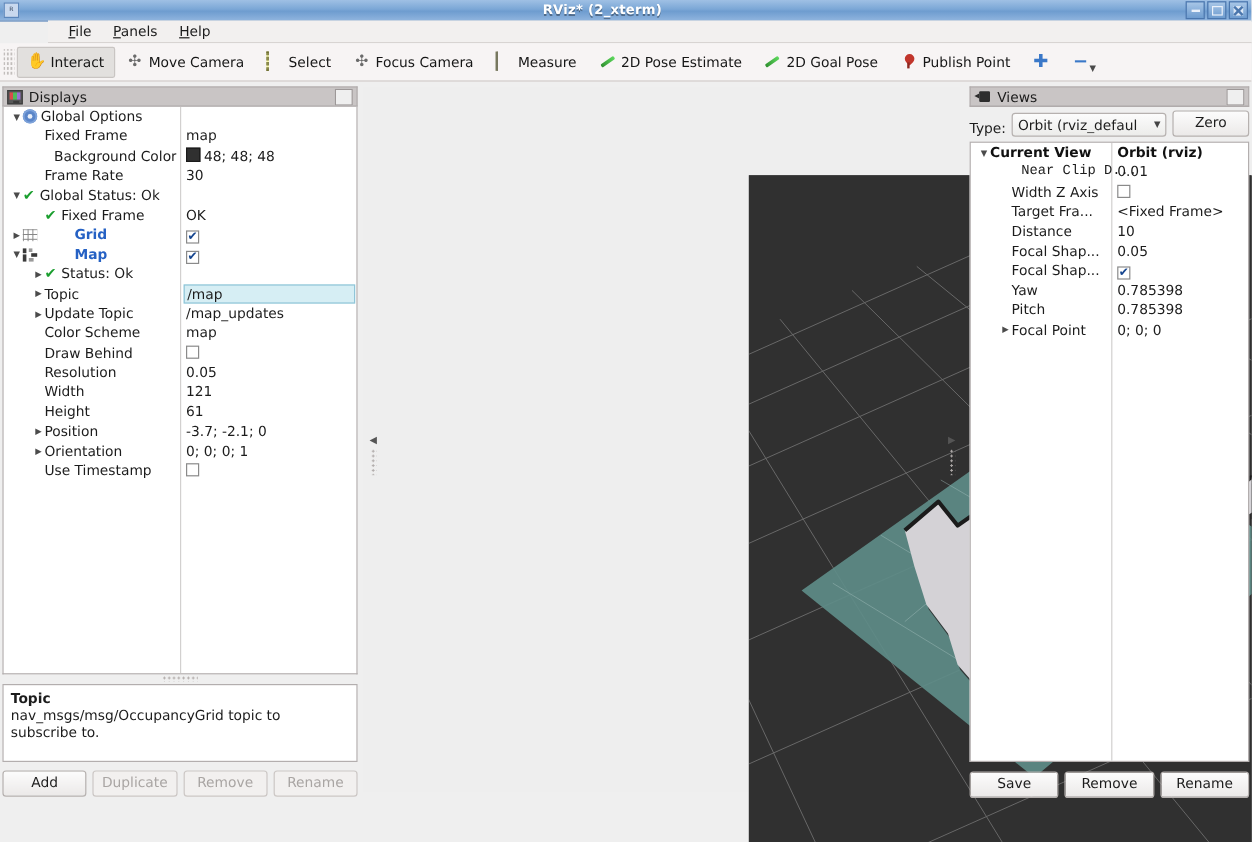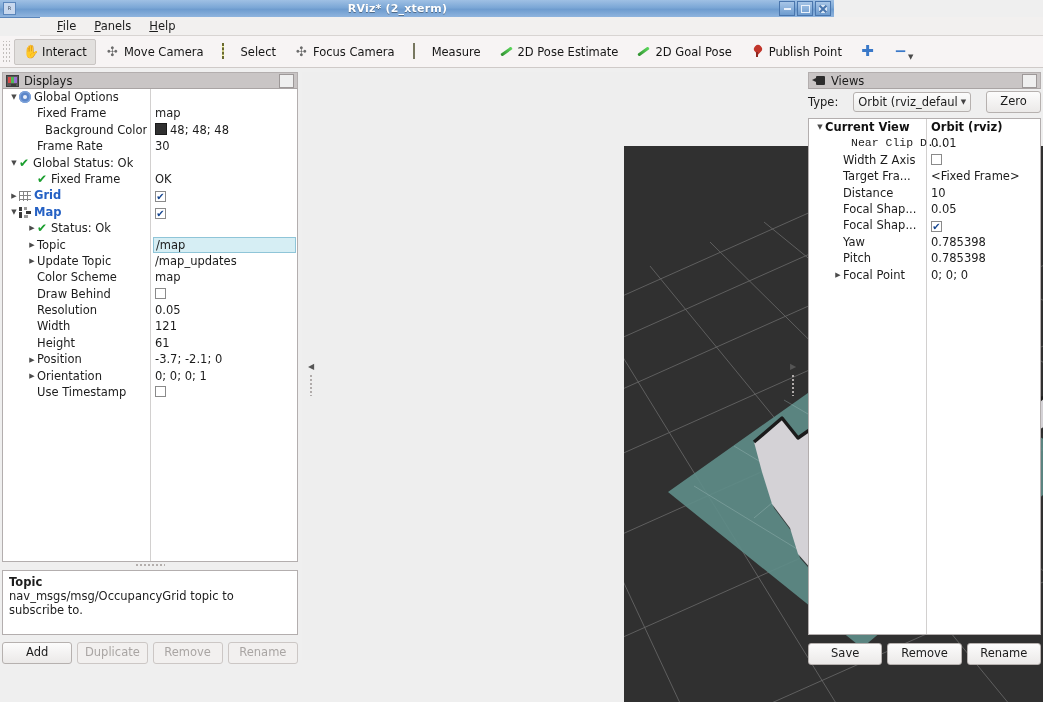--- a/index.html
+++ b/index.html
@@ -6,21 +6,21 @@
   body{
     width:1043px;height:702px;overflow:hidden;
     font-family:"DejaVu Sans","Liberation Sans",sans-serif;
     font-size:11.5px;color:#1c1c1c;background:#efefef;
     -webkit-font-smoothing:antialiased;
   }
   #app{position:relative;width:1043px;height:702px;}
 
   
   .titlebar{
-    position:absolute;left:0;top:0;width:834px;height:17px;
+    position:absolute;left:0;top:0;width:1043px;height:17px;
     background:linear-gradient(to bottom,#9fc0e4 0%,#7ba7d6 45%,#6e9ccf 55%,#8fb4de 100%);
     border-bottom:1px solid #5b86bb;
     display:flex;align-items:center;justify-content:flex-end;
   }
   .tb-icon{width:11px;height:11px;margin-left:3px;background:#c8d8ee;border:1px solid #5b86bb;
     font-size:5px;line-height:11px;text-align:center;color:#33445c;overflow:hidden;}
   .tb-title{flex:1;text-align:center;font-weight:bold;font-size:11px;color:#ffffff;
     text-shadow:0 1px 0 rgba(0,0,0,.35);letter-spacing:.2px;}
   .tb-btns{display:flex;gap:2px;margin-right:3px;}
   .tb-btn{width:14px;height:13px;background:linear-gradient(to bottom,#a8c6e7,#6e9ccf);
@@ -99,21 +99,21 @@
   .col-sep{position:absolute;left:147px;top:0;bottom:0;width:1px;background:#d2d0cf;}
   .row{position:relative;height:16.4px;line-height:16.4px;font-size:11.5px;white-space:nowrap;}
   .row .lbl{position:absolute;left:0;top:0;height:16.4px;overflow:hidden;}
   .row .val{position:absolute;left:150px;right:1px;top:0;height:16.4px;overflow:hidden;padding-left:2px;}
   .row.sel .val{background:#d6eef4;border:1px solid #8fc5d8;box-sizing:border-box;line-height:14.4px;}
   .arrow{display:inline-block;width:10px;text-align:center;color:#4b4b4b;font-size:7px;vertical-align:middle;}
   .arrow.open:before{content:"\25BC";}
   .arrow.closed:before{content:"\25B6";}
   .arrow.none:before{content:"";}
   .check-g{color:#1a9e2e;font-weight:bold;font-size:12px;}
-  .bold-blue{color:#2561c4;font-weight:bold;}
+  .bold-blue{color:#2561c4;font-weight:bold;margin-left:28px;}
   .bold-k{font-weight:bold;color:#111;}
   .cbox{display:inline-block;width:11px;height:11px;border:1px solid #8a8a8a;background:#fff;
     vertical-align:-1px;box-sizing:border-box;text-align:center;line-height:9px;font-size:10px;color:#15458f;font-weight:bold;}
   .swatch{display:inline-block;width:10px;height:10px;background:#303030;border:1px solid #1a1a1a;vertical-align:-1px;margin-right:3px;}
   .tico{display:inline-block;width:13px;height:11px;vertical-align:-2px;position:relative;margin-right:3px;}
   .ic-gear{width:12px;height:12px;border-radius:50%;background:#5b86c9;
     box-shadow:0 0 0 1.5px #7ea3da inset;}
   .ic-gear:after{content:"";position:absolute;left:4px;top:4px;width:4px;height:4px;background:#e9eff9;border-radius:50%;}
   .ic-grid{background-image:linear-gradient(#6f6f6f 1px,transparent 1px),linear-gradient(90deg,#6f6f6f 1px,transparent 1px);
     background-size:4px 4px;width:12px;height:10px;opacity:.85;}
@@ -142,21 +142,21 @@
   .viewwrap{position:absolute;left:302px;top:72px;width:498px;height:588px;background:#eeeeee;}
   .vsplit{position:absolute;width:14px;height:588px;top:72px;display:flex;align-items:center;justify-content:center;}
   .vsplit.left{left:304px;}
   .vsplit.right{left:786px;}
   .vs-arrow{font-size:8px;color:#555;}
   .vs-dots{position:absolute;top:calc(50% + 8px);width:5px;height:22px;
     background-image:radial-gradient(#b0abaa 1px,transparent 1px);background-size:4px 4px;}
 
   
   .views{position:absolute;left:808px;top:72px;width:233px;height:563px;}
-  .vw-typerow{position:absolute;left:0;top:18px;width:233px;height:24px;display:flex;align-items:center;gap:15px;}
+  .vw-typerow{position:absolute;left:0;top:18px;width:233px;height:24px;display:flex;align-items:flex-end;gap:5px;}
   .vw-typelabel{font-size:11.5px;}
   .combo{flex:1;height:20px;background:linear-gradient(to bottom,#fcfcfc,#ececea);
     border:1px solid #b6b1af;border-radius:3px;display:flex;align-items:center;padding:0 4px;box-sizing:border-box;font-size:11.5px;}
   .combo .cval{flex:1;overflow:hidden;white-space:nowrap;}
   .combo .carr{font-size:7px;color:#444;margin-left:3px;}
   .zerobtn{width:62px;height:20px;line-height:18px;text-align:center;font-size:11.5px;
     background:linear-gradient(to bottom,#fcfcfc,#ebe9e8);border:1px solid #b6b1af;border-radius:3px;}
   .vw-tree{position:absolute;left:0;top:46px;width:233px;height:517px;background:#fff;
     border:1px solid #b3aeae;box-sizing:border-box;overflow:hidden;}
   .vw-tree .col-sep{left:117px;}

